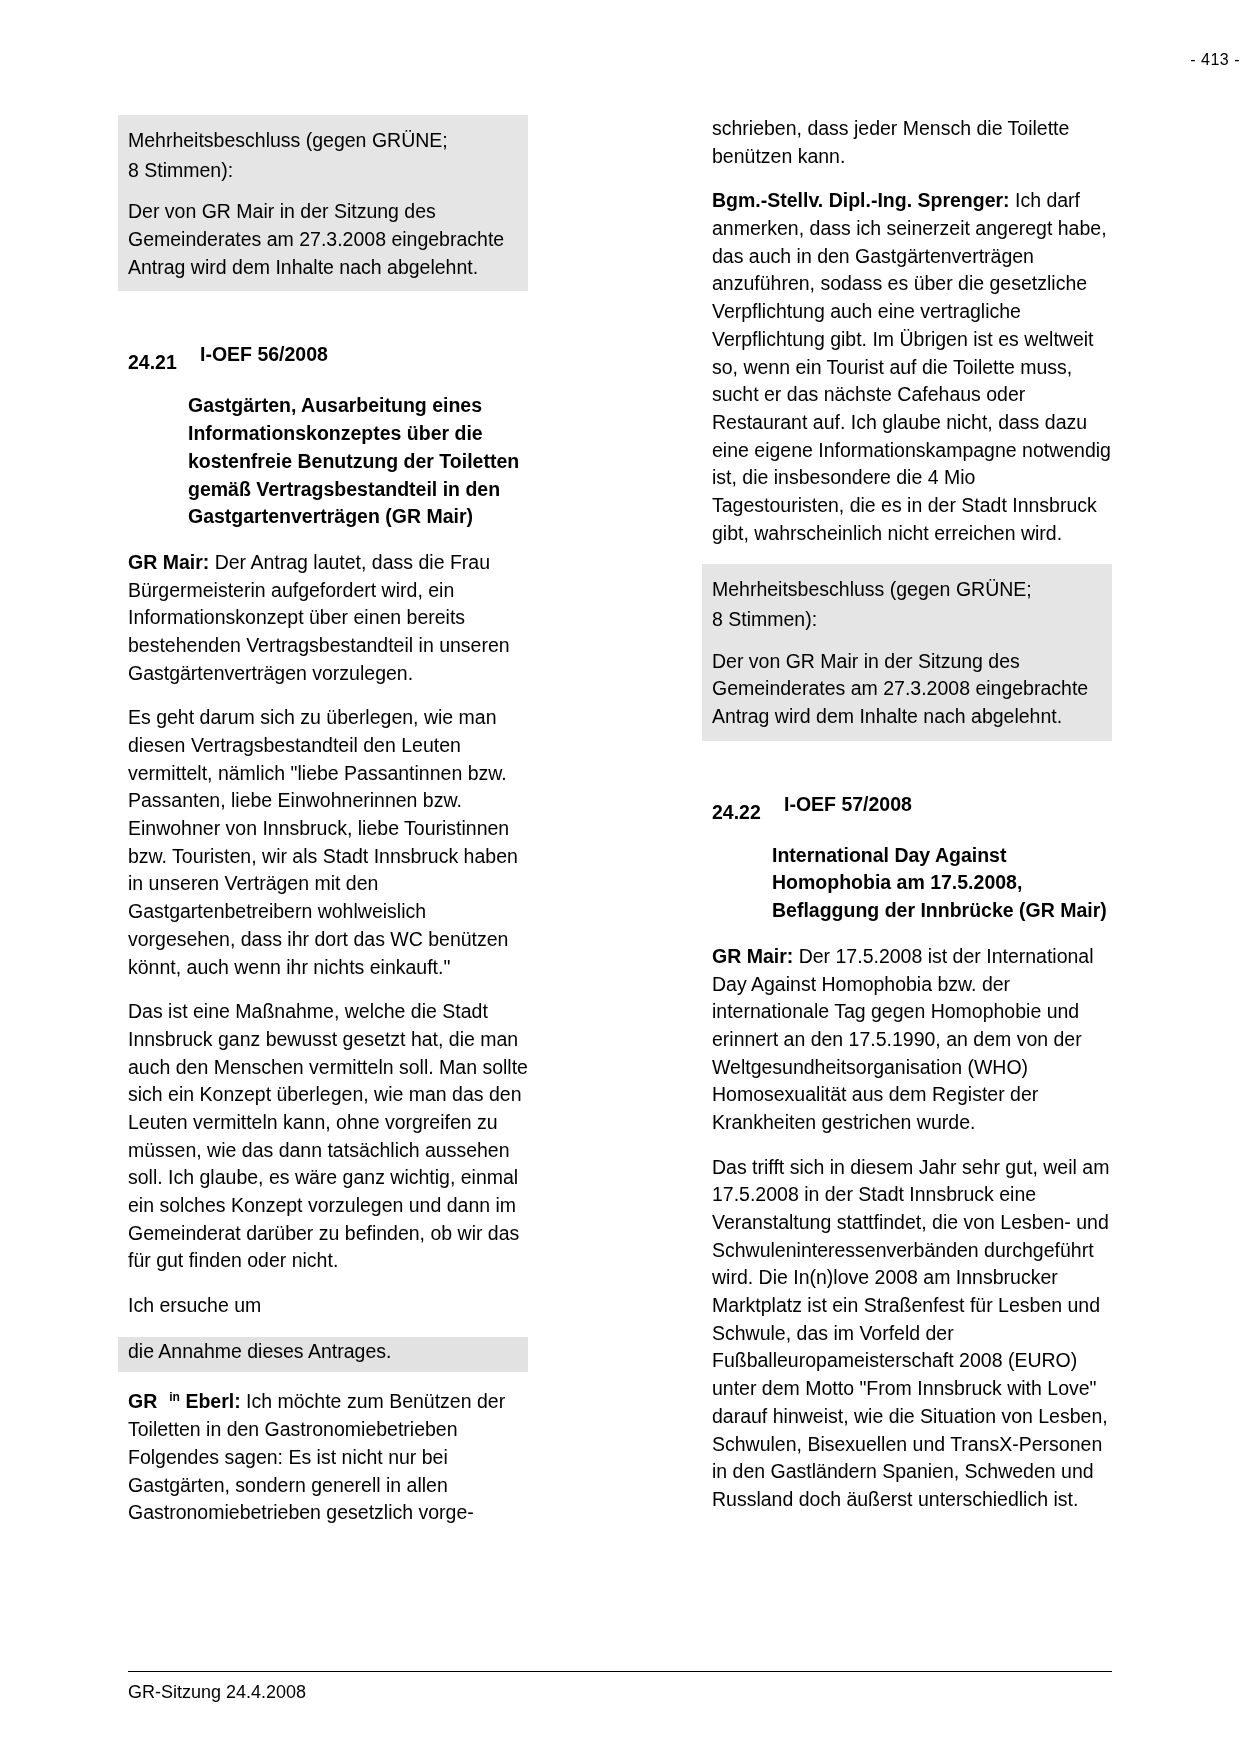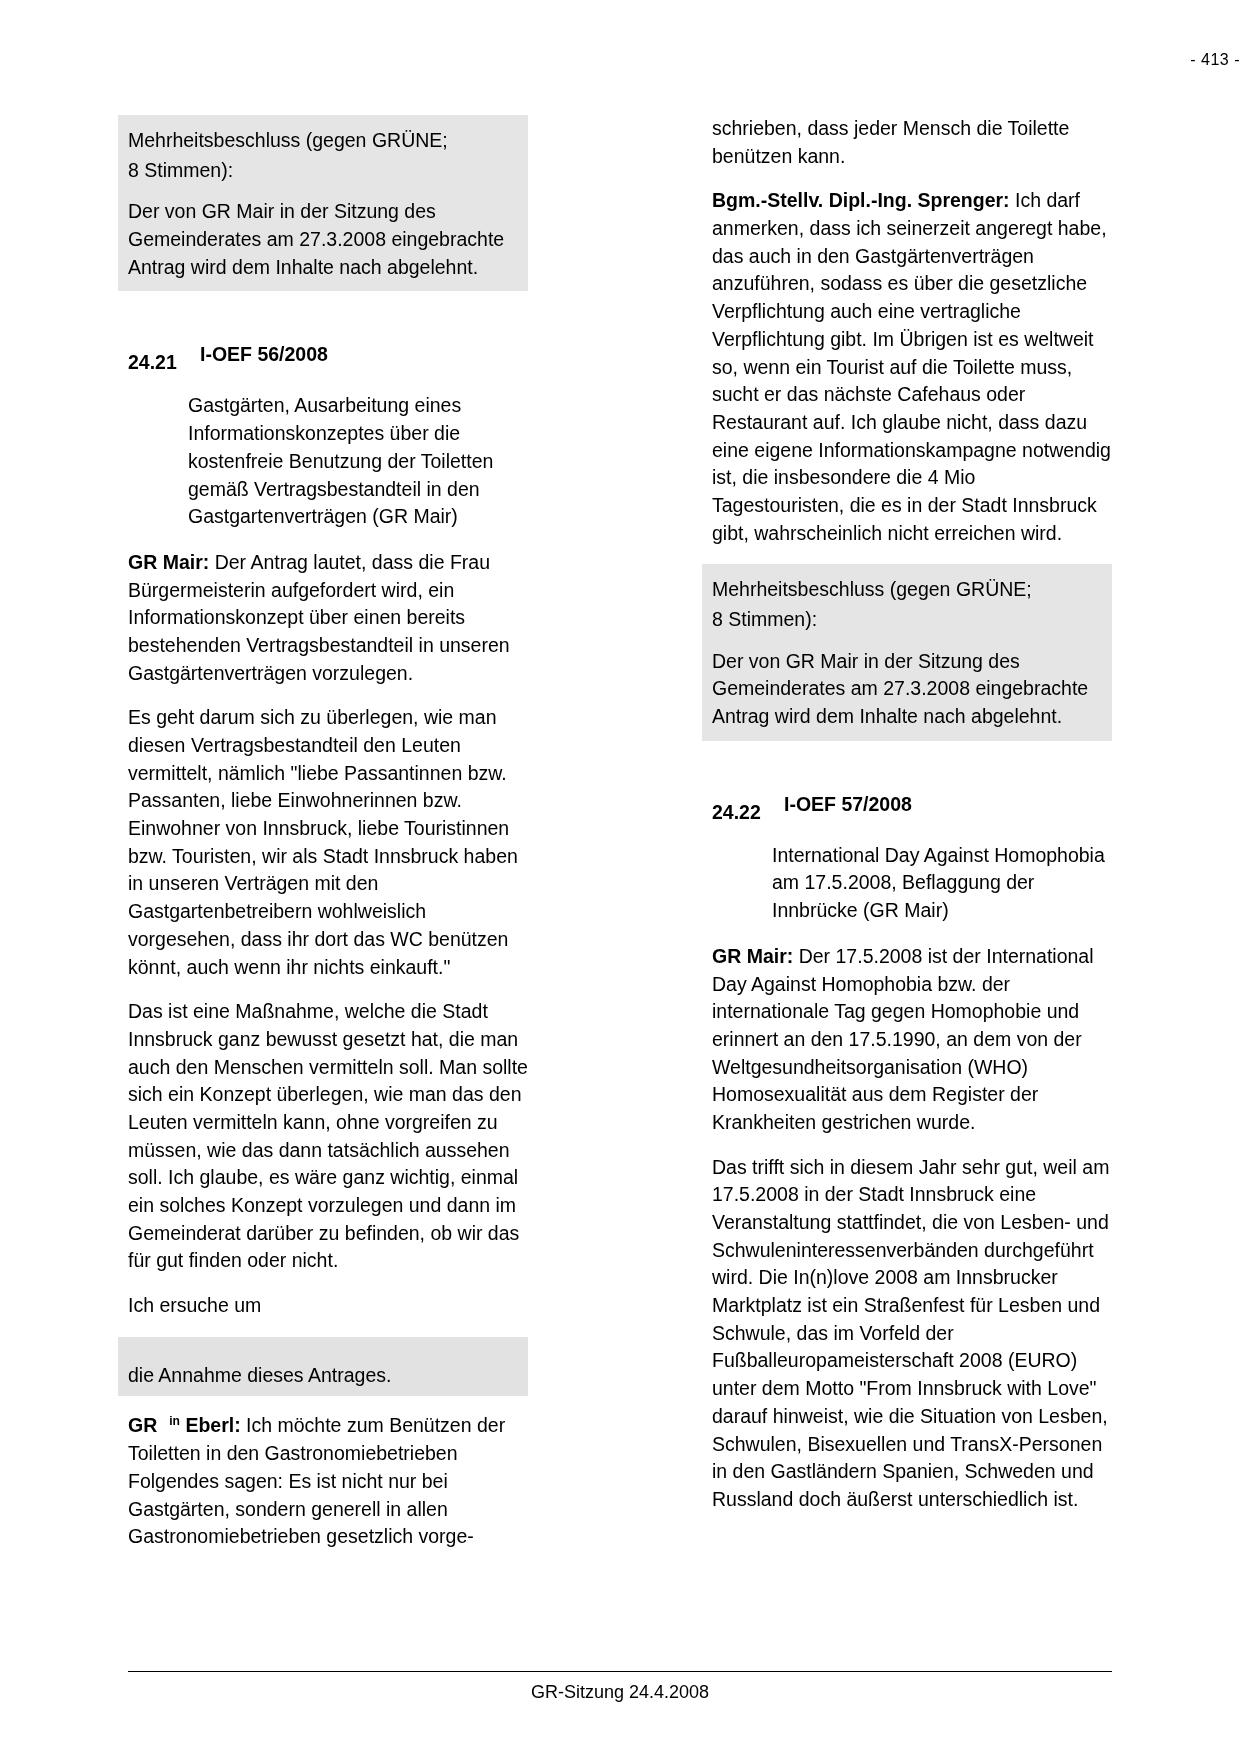--- a/index.html
+++ b/index.html
@@ -57,21 +57,21 @@
     box-sizing: border-box;
   }
   .shaded p {
     margin: 0 0 14px 0;
   }
   .shaded p:last-child {
     margin-bottom: 0;
   }
   .shaded-single {
     background: #e2e2e2;
-    padding: 25px 10px 7px 10px;
+    padding: 1px 10px 7px 10px;
     margin: 0 0 16px -10px;
     width: 410px;
     box-sizing: border-box;
     font-size: 19.5px;
     line-height: 1.42;
   }
   .gap-lg { height: 52px; }
   .item-head {
     display: flex;
     flex-direction: row;
@@ -79,38 +79,37 @@
     font-size: 19.5px;
     margin-bottom: 18px;
   }
   .item-num {
     width: 66px;
     flex: none;
     margin-top: 8px;
   }
   .item-code { flex: 1; margin-left: 6px; }
   .item-title {
-    font-weight: normal;
+    font-weight: bold;
     font-size: 19.5px;
     line-height: 1.42;
     margin: 0 0 18px 60px;
   }
   .speaker { font-weight: bold; }
   sup {
     font-size: 0.62em;
     vertical-align: super;
     line-height: 0;
     margin-left: 12px;
   }
   .footer {
     position: absolute;
     left: 128px;
     right: 128px;
     bottom: 52px;
-    text-align: center;
   }
   .footer-rule {
     border-top: 1.5px solid #000;
     margin-bottom: 10px;
   }
   .footer-text {
     font-size: 18px;
   }
 </style>
 </head>

